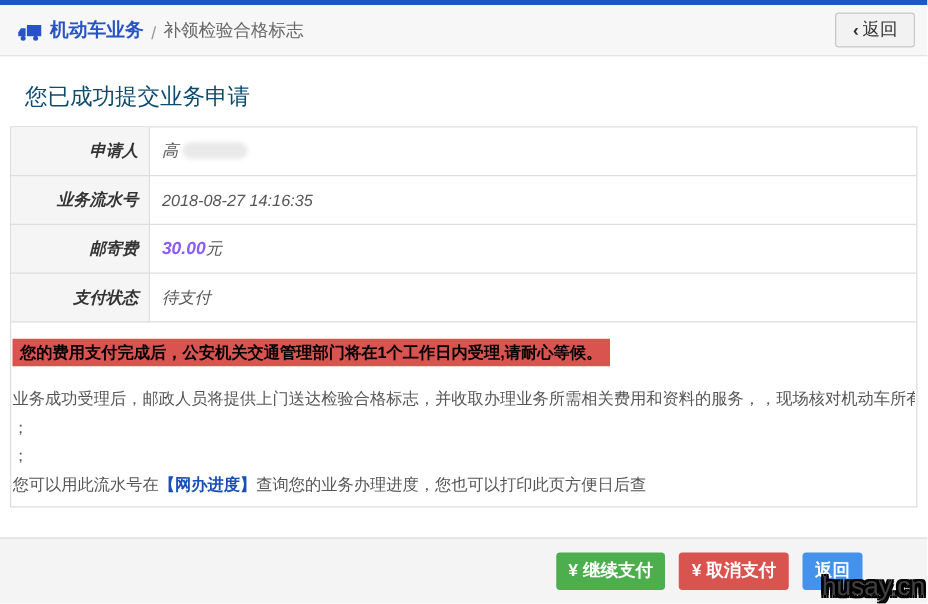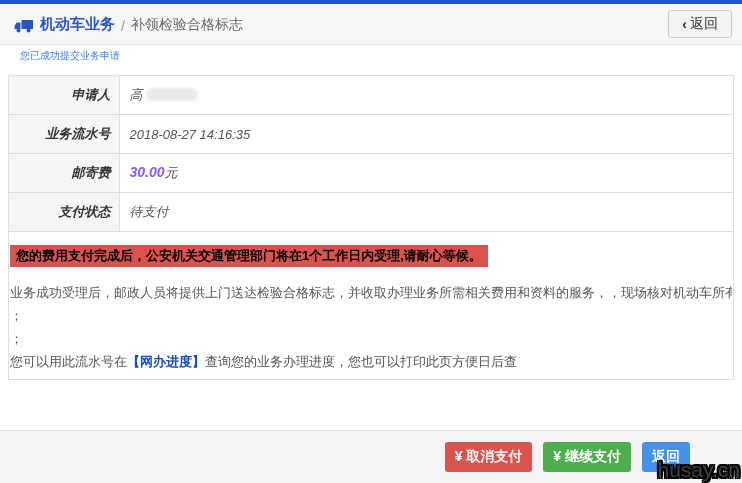--- a/index.html
+++ b/index.html
@@ -18,21 +18,21 @@
   .crumb-root{color:#2753c5;font-weight:bold;font-size:15px;}
   .crumb-sep{color:#999;font-size:14px;margin:0 6px;}
   .crumb-current{color:#666;font-size:14px;}
   .back-btn{
     background:#f2f2f2;border:1px solid #c8c8c8;border-radius:3px;
     color:#333;font-size:14px;padding:4px 13px;cursor:pointer;
     font-family:inherit;display:flex;align-items:center;gap:3px;
   }
   .back-chevron{font-size:14px;font-weight:bold;color:#333;}
   .content{padding:0 8px;}
-  .success{color:#3b82f6;font-size:10px;margin:4px 0 12px 12px;}
+  .success{color:#0c4a6e;font-size:18px;margin:20px 0 12px 12px;}
   .panel{border:1px solid #ddd;}
   table.details{border-collapse:collapse;width:100%;font-style:italic;}
   td.cell-label{
     width:110px;background:#f5f5f5;border-bottom:1px solid #ddd;border-right:1px solid #ddd;
     text-align:right;padding:10px 8px;font-weight:bold;color:#333;font-size:13px;
     box-sizing:border-box;
   }
   td.cell-value{
     border-bottom:1px solid #ddd;padding:10px 10px;color:#555;font-size:13px;
   }
@@ -134,18 +134,18 @@
         <div class="note-line">；</div>
         <div class="note-line">
           <span>您可以用此流水号在</span><span class="progress-link">【网办进度】</span><span>查询您的业务办理进度，您也可以打印此页方便日后查</span>
         </div>
       </div>
     </div>
   </div>
 </div>
 
 <div class="footer">
+  <button class="btn btn-green">¥ 继续支付</button>
   <button class="btn btn-red">¥ 取消支付</button>
-  <button class="btn btn-green">¥ 继续支付</button>
   <button class="btn btn-blue">返回</button>
 </div>
 
 <div class="watermark">husay.cn</div>
 
 </body></html>

